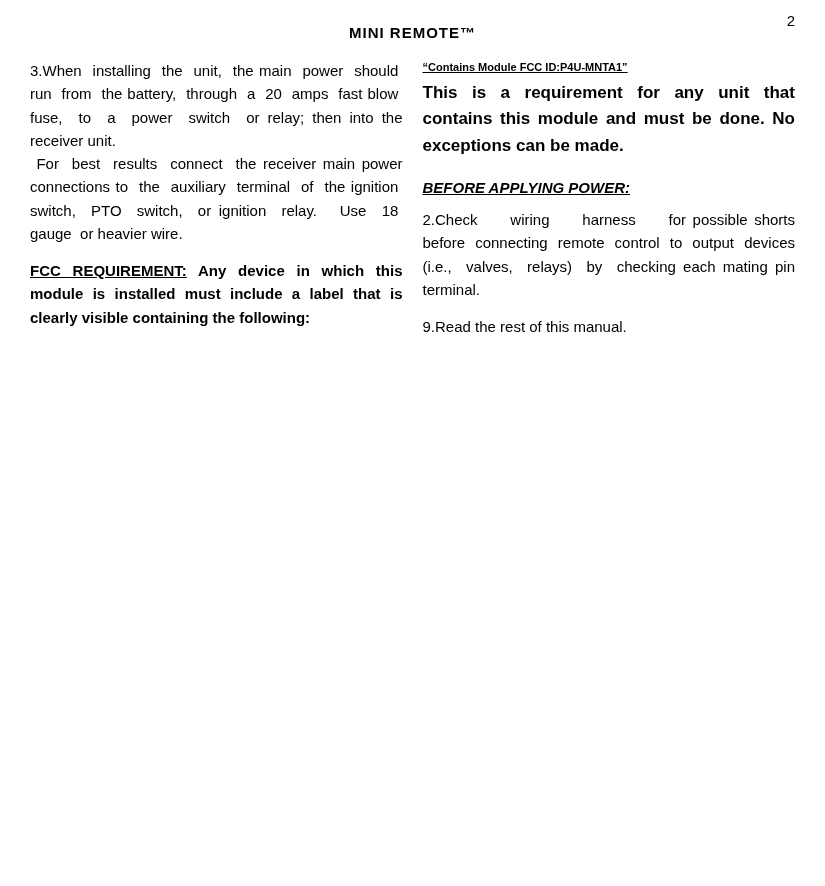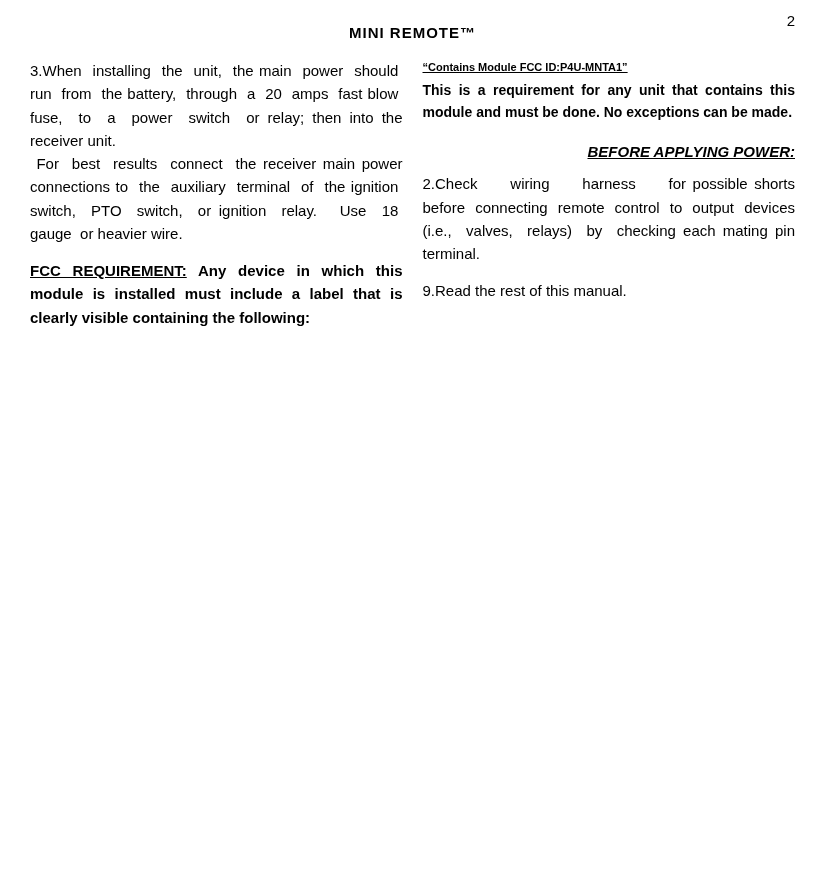--- a/index.html
+++ b/index.html
@@ -93,32 +93,31 @@
       text-align: justify;
       line-height: 1.55;
       font-size: 11px;
       margin-bottom: 4px;
     }
 
     .requirement-text {
       font-weight: bold;
       text-align: justify;
       line-height: 1.55;
-      font-size: 14px;
+      font-size: 17px;
       margin-bottom: 18px;
     }
 
     .before-heading {
       font-style: italic;
       font-weight: bold;
       text-decoration: underline;
       font-size: 15px;
       margin-bottom: 12px;
       margin-top: 20px;
-      text-align: right;
     }
   </style>
 </head>
 <body>
 
 <div class="page">
 
   <div class="page-number">2</div>
 
   <div class="page-title">MINI REMOTE™</div>

